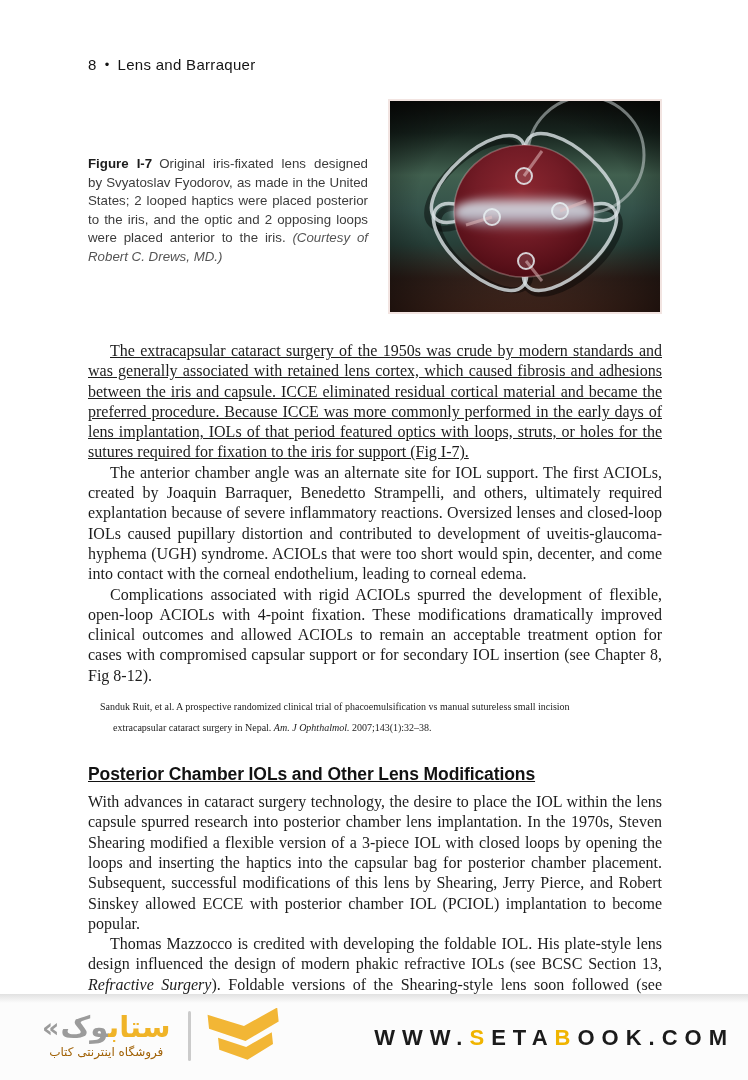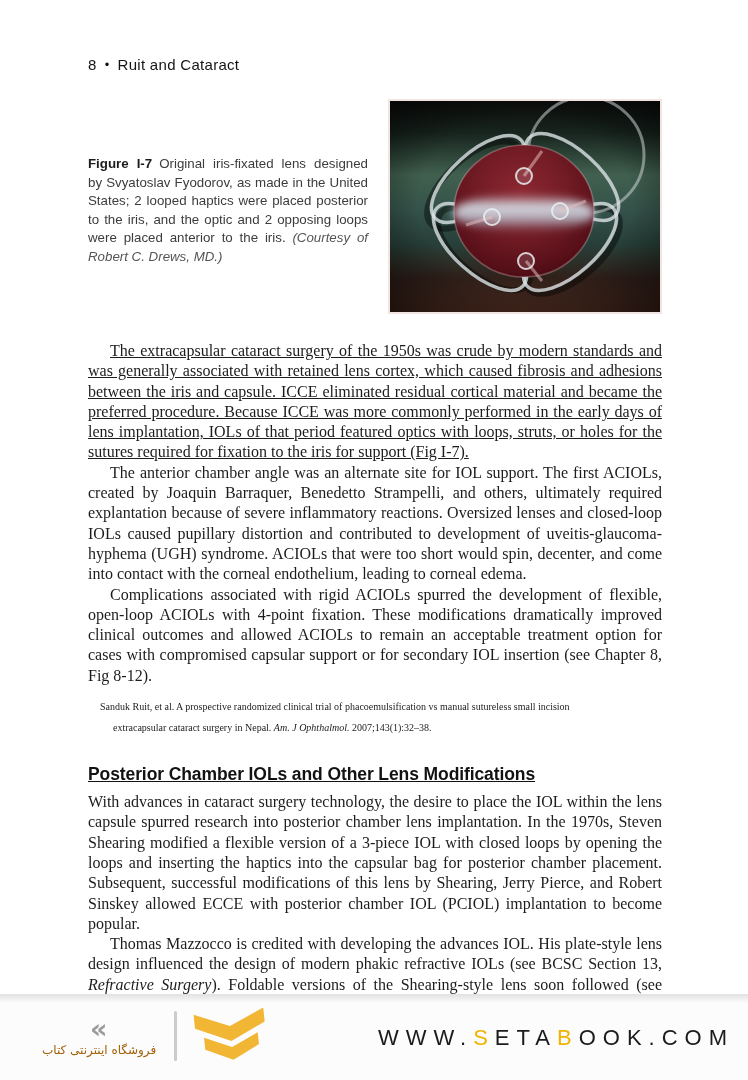--- a/index.html
+++ b/index.html
@@ -74,33 +74,33 @@
   }
   .logo-divider { width:3px; height:50px; background:#cbcbcb; border-radius:2px; margin:0 16px 0 18px; }
   .emblem { line-height:0; }
 
   .footer-right { display:flex; flex-direction:column; align-items:flex-end; }
   .store-title {
     font-family:"DejaVu Sans", sans-serif; font-size:19px; color:#161616;
     direction:rtl; unicode-bidi:isolate;
   }
   .url-line {
-    font-family:"Liberation Sans", sans-serif; font-weight:normal; font-size:22px;
+    font-family:"Liberation Sans", sans-serif; font-weight:bold; font-size:22px;
     letter-spacing:7px; color:#1b1b1b; margin-top:4px; white-space:nowrap;
   }
   .url-accent { color:#F0B400; }
 </style>
 </head>
 <body>
 
 <div class="page">
   <div class="content">
 
     <div class="running-head">
-      <span>8</span><span class="bullet">•</span><span>Ruit and Cataract</span>
+      <span>8</span><span class="bullet">•</span><span>Lens and Barraquer</span>
     </div>
 
     <div class="figure-row">
       <div class="figure-caption">
         <span class="cap-label">Figure I-7</span><span>Original iris-fixated lens designed by Svyatoslav Fyodorov, as made in the United States; 2 looped haptics were placed posterior to the iris, and the optic and 2 opposing loops were placed anterior to the iris. </span><span class="cap-credit">(Courtesy of Robert C. Drews, MD.)</span>
       </div>
       <div class="photo">
         <svg width="270" height="211" viewBox="0 0 270 211" xmlns="http://www.w3.org/2000/svg">
           <defs>
             <linearGradient id="bg" x1="0" y1="0" x2="0" y2="1">
@@ -169,32 +169,33 @@
     <p class="body indent">Complications associated with rigid ACIOLs spurred the development of flexible, open-loop ACIOLs with 4-point fixation. These modifications dramatically improved clinical outcomes and allowed ACIOLs to remain an acceptable treatment option for cases with compromised capsular support or for secondary IOL insertion (see Chapter 8, Fig 8-12).</p>
 
     <div class="reference">
       <span>Sanduk Ruit, et al. A prospective randomized clinical trial of phacoemulsification vs manual sutureless small incision extracapsular cataract surgery in Nepal. </span><span class="ital">Am. J Ophthalmol.</span><span> 2007;143(1):32–38.</span>
     </div>
 
     <h2 class="section">Posterior Chamber IOLs and Other Lens Modifications</h2>
 
     <p class="body">With advances in cataract surgery technology, the desire to place the IOL within the lens capsule spurred research into posterior chamber lens implantation. In the 1970s, Steven Shearing modified a flexible version of a 3-piece IOL with closed loops by opening the loops and inserting the haptics into the capsular bag for posterior chamber placement. Subsequent, successful modifications of this lens by Shearing, Jerry Pierce, and Robert Sinskey allowed ECCE with posterior chamber IOL (PCIOL) implantation to become popular.</p>
     <p class="body indent">
-      <span>Thomas Mazzocco is credited with developing the advances IOL. His plate-style lens design influenced the design of modern phakic refractive IOLs (see BCSC Section 13, </span><i>Refractive Surgery</i><span>). Foldable versions of the Shearing-style lens soon followed (see Chapter 8,</span>
+      <span>Thomas Mazzocco is credited with developing the foldable IOL. His plate-style lens design influenced the design of modern phakic refractive IOLs (see BCSC Section 13, </span><i>Refractive Surgery</i><span>). Foldable versions of the Shearing-style lens soon followed (see Chapter 8,</span>
     </p>
   </div>
 
   <div class="footer">
     <div class="footer-shade"></div>
     <div class="footer-inner">
 
       <div class="logo-group">
         <div class="wordmark-block">
           <div class="wordmark-row">
             <span class="guillemet">«</span>
+            <span class="wordmark" dir="rtl"><span class="wm-yellow">ستاب</span><span class="wm-gray">وک</span></span>
           </div>
           <div class="tagline">فروشگاه اینترنتی کتاب</div>
         </div>
         <div class="logo-divider"></div>
         <div class="emblem">
           <svg width="76" height="56" viewBox="0 0 76 56" xmlns="http://www.w3.org/2000/svg">
             <g transform="rotate(-6 38 28)" fill="#F2B635">
               <polygon points="3,3 38,18 73,3 73,17 38,33 3,17"></polygon>
               <polygon points="11,27 38,39 65,27 65,39 38,52 11,39"></polygon>
             </g>

